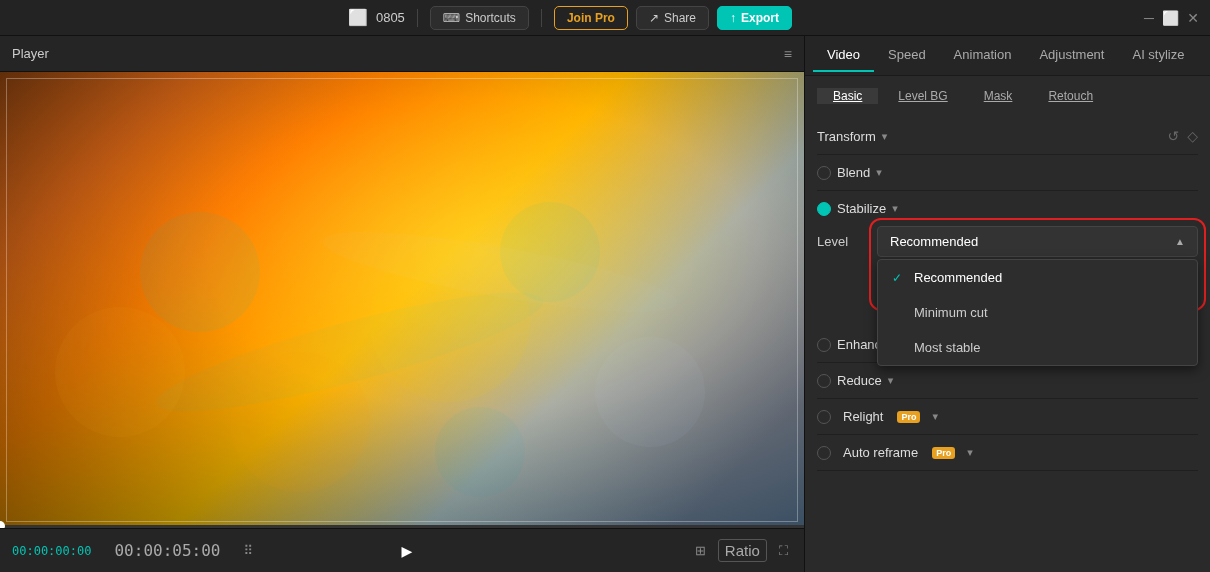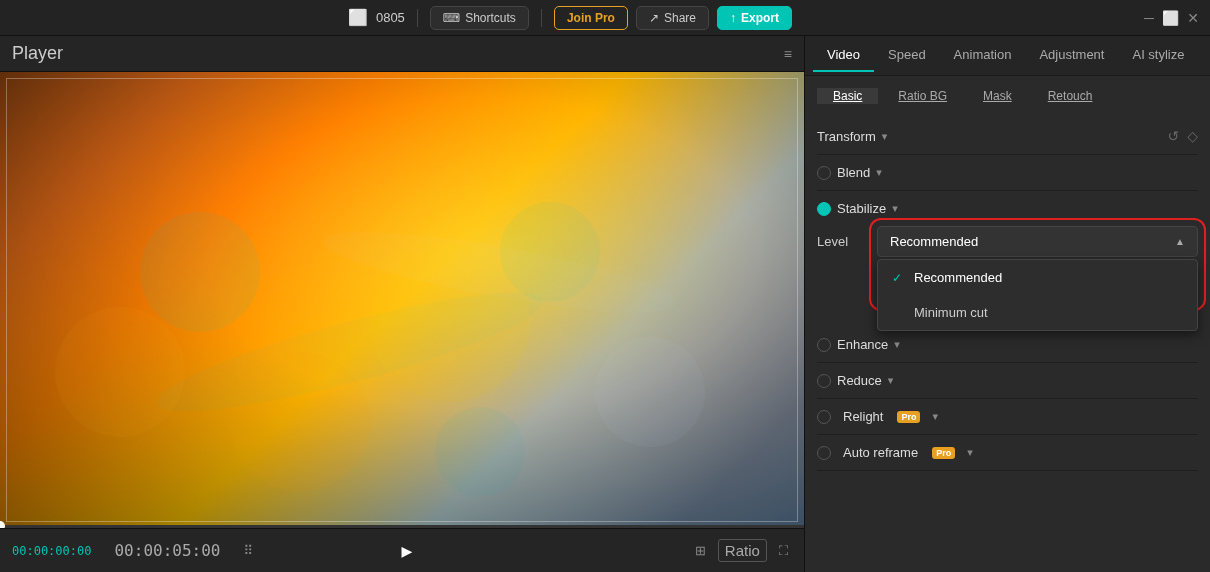--- a/index.html
+++ b/index.html
@@ -86,21 +86,21 @@
       height: 36px;
       display: flex;
       align-items: center;
       justify-content: space-between;
       padding: 0 12px;
       background: #252525;
       border-bottom: 1px solid #111;
     }
     .player-title {
       color: #ccc;
-      font-size: 18px;
+      font-size: 13px;
     }
     .player-video {
       flex: 1;
       background: #000;
       position: relative;
       overflow: hidden;
     }
     .video-bg {
       width: 100%;
       height: 100%;
@@ -507,21 +507,21 @@
       </div>
     </div>
 
     <div class="panel-content">
 
       <div class="sub-tabs">
         <div class="sub-tab active">
           <span>Basic</span>
         </div>
         <div class="sub-tab">
-          <span>Ratio BG</span>
+          <span>Level BG</span>
         </div>
         <div class="sub-tab">
           <span>Mask</span>
         </div>
         <div class="sub-tab">
           <span>Retouch</span>
         </div>
       </div>
 
       <div class="section-row">
@@ -563,20 +563,24 @@
 
             <div class="dropdown-menu">
               <div class="dropdown-item selected">
                 <span class="check-icon">✓</span>
                 <span>Recommended</span>
               </div>
               <div class="dropdown-item">
                 <span class="check-icon" style="color:transparent;">✓</span>
                 <span>Minimum cut</span>
               </div>
+              <div class="dropdown-item">
+                <span class="check-icon" style="color:transparent;">✓</span>
+                <span>Most stable</span>
+              </div>
             </div>
           </div>
         </div>
       </div>
 
       <div class="enhance-row" style="margin-top:60px;">
         <div class="toggle-dot"></div>
         <span>Enhance</span>
         <span class="arrow-icon">▾</span>
       </div>

